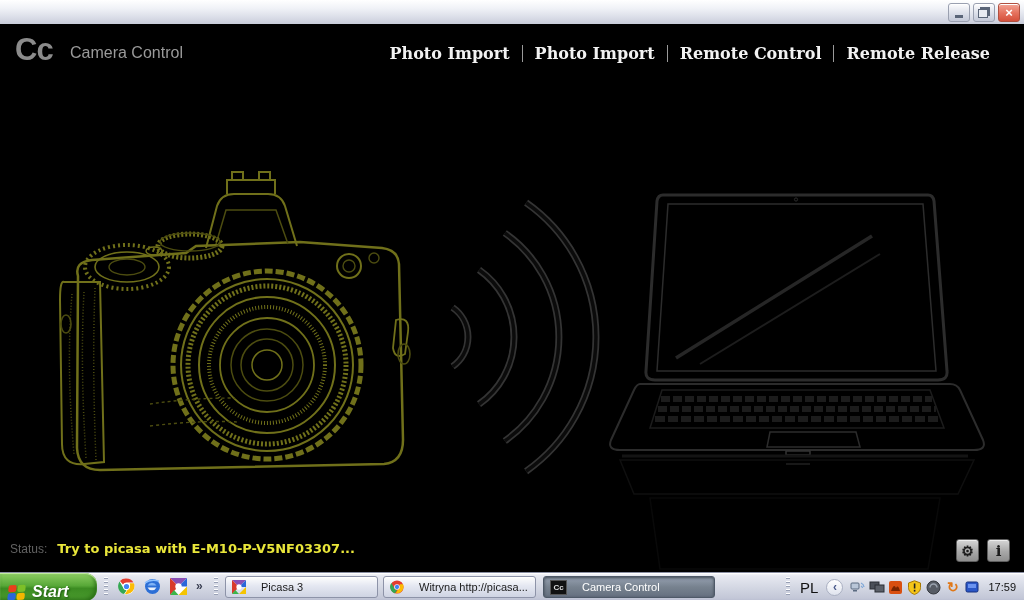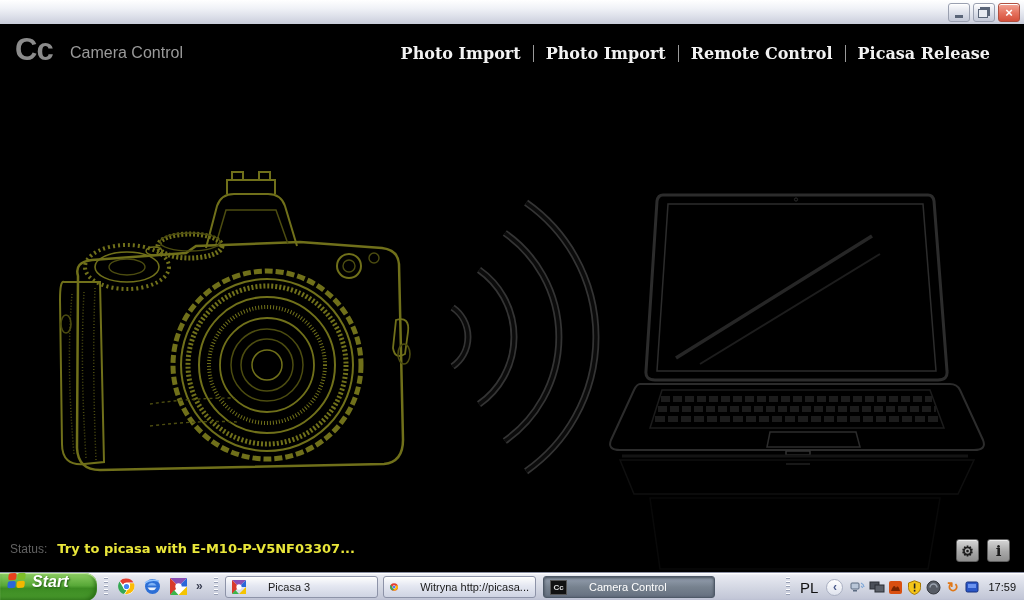--- a/index.html
+++ b/index.html
@@ -50,38 +50,38 @@
   .foot-btn.info{right:14px;font-family:"DejaVu Serif",serif;font-size:15px;}
 
   
   .taskbar{position:absolute;left:0;top:572px;width:1024px;height:28px;
     background:linear-gradient(180deg,#fbfbfd 0%,#e7e9f1 10%,#d2d6e2 55%,#c3c7d7 90%,#b8bdd0 100%);
     border-top:1px solid #8a8fa3;box-shadow:inset 0 1px 0 #fff;}
   .startbtn{position:absolute;left:0;top:0;width:97px;height:28px;
     border-radius:0 12px 12px 0;cursor:default;
     background:linear-gradient(180deg,#8ecf63 0%,#58a838 45%,#3c8c22 55%,#4c9c30 100%);
     box-shadow:inset 0 1px 1px #c8f0a8,inset -2px -2px 4px #2a6f16;
-    display:flex;align-items:flex-start;gap:6px;padding-left:8px;box-sizing:border-box;}
+    display:flex;align-items:flex-end;gap:6px;padding-left:8px;box-sizing:border-box;}
   .startflag{width:18px;height:16px;display:grid;grid-template-columns:8px 8px;
     grid-template-rows:7px 7px;gap:1px;transform:skewX(-8deg) rotate(-2deg);}
   .startflag i{border-radius:2px;display:block;}
   .startflag .f-red{background:#e8401c;}
   .startflag .f-green{background:#7dbf28;}
   .startflag .f-blue{background:#2a66d9;}
   .startflag .f-yellow{background:#f3b700;}
   .start-label{color:#fff;font-size:16px;font-weight:bold;font-style:italic;
     text-shadow:1px 1px 2px #1e5a10;}
   .ql-handle{position:absolute;top:4px;width:4px;height:20px;
     background:repeating-linear-gradient(180deg,#fff 0 1px,#98a0b5 1px 2px,transparent 2px 4px);}
   .ql-icon{position:absolute;top:5px;width:17px;height:17px;cursor:default;}
   .ql-more{position:absolute;top:6px;font-size:12px;font-weight:bold;color:#3a3f52;cursor:default;}
 
   .taskbtn{position:absolute;top:3px;height:22px;border:1px solid #8d93a8;border-radius:3px;
     background:linear-gradient(180deg,#fefefe,#e4e7f1 45%,#cfd4e3);
-    box-shadow:inset 0 1px 0 #fff;display:flex;align-items:center;gap:22px;
+    box-shadow:inset 0 1px 0 #fff;display:flex;align-items:center;gap:15px;
     padding:0 6px;box-sizing:border-box;font-size:11px;color:#1a1a1a;cursor:default;
     white-space:nowrap;overflow:hidden;}
   .taskbtn.active{background:linear-gradient(180deg,#95a0b0,#77828f 50%,#657080);
     border-color:#4e5968;color:#fff;box-shadow:inset 0 1px 3px #3c4550;}
   .cc-mini{width:15px;height:13px;background:#111;border:1px solid #555;color:#dcdcdc;
     font-size:8px;font-weight:bold;display:flex;align-items:center;justify-content:center;
     flex:0 0 auto;}
 
   .tray{position:absolute;right:0;top:0;height:28px;display:flex;align-items:center;
     padding-right:8px;}
@@ -120,21 +120,21 @@
     <div class="logo">Cc</div>
     <div class="app-title">Camera Control</div>
 
     <div class="nav">
       <span class="nav-item">Photo Import</span>
       <span class="nav-sep"></span>
       <span class="nav-item">Photo Import</span>
       <span class="nav-sep"></span>
       <span class="nav-item">Remote Control</span>
       <span class="nav-sep"></span>
-      <span class="nav-item">Picasa Release</span>
+      <span class="nav-item">Remote Release</span>
     </div>
 
     <svg class="art" width="1024" height="548" viewBox="0 0 1024 548">
 
       <g>
         <path class="cam" stroke-width="2.5" d="M78,252 Q74,238 92,236 L186,229 L196,222 L300,218 L382,224 Q398,226 399,240 L403,416 Q403,438 384,440 L100,446 Q78,446 77,424 Z" fill="#070702"></path>
 
         <path class="cam" stroke-width="2" d="M64,258 Q60,256 60,276 L62,420 Q62,442 84,440 L104,438 L100,258 Z"></path>
         <path class="cam-dim" stroke-width="1.5" stroke-dasharray="1,2" d="M72,270 Q66,340 74,430"></path>
         <path class="cam-dim" stroke-width="1.5" stroke-dasharray="1,2" d="M84,268 Q80,340 86,434"></path>

